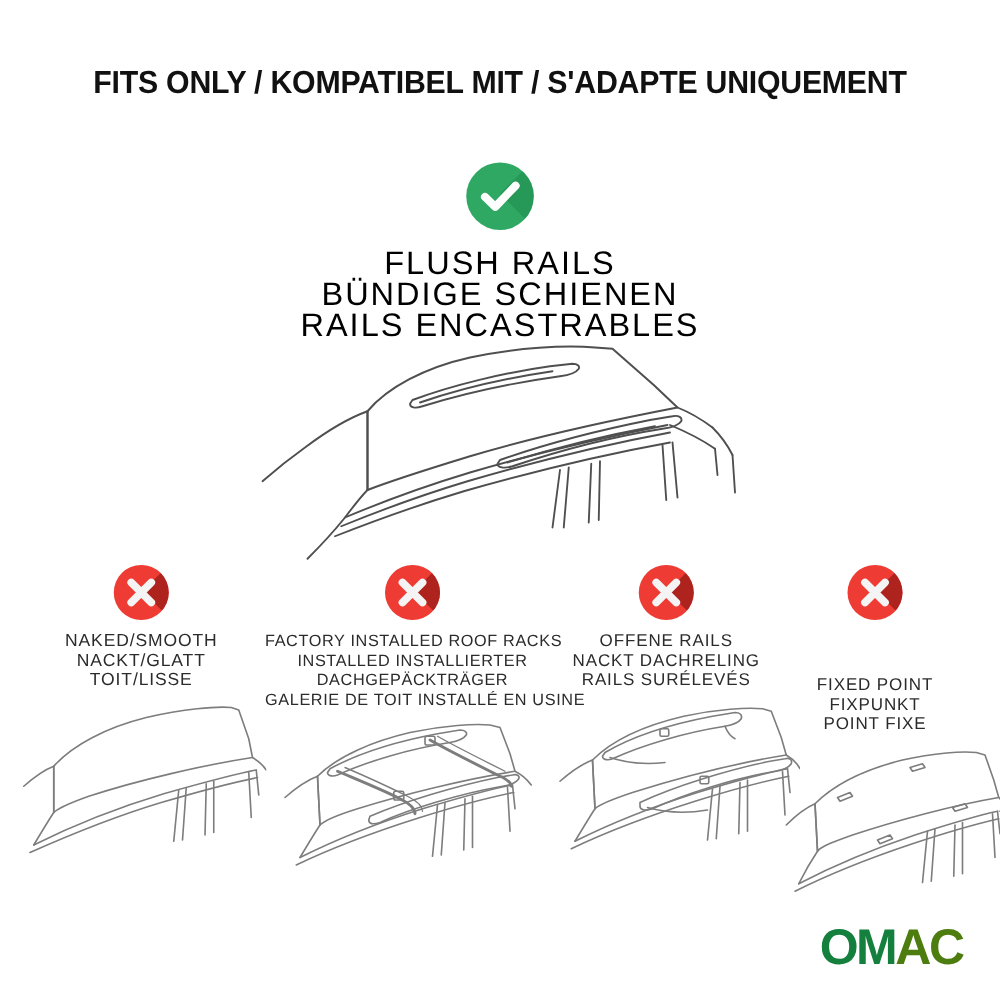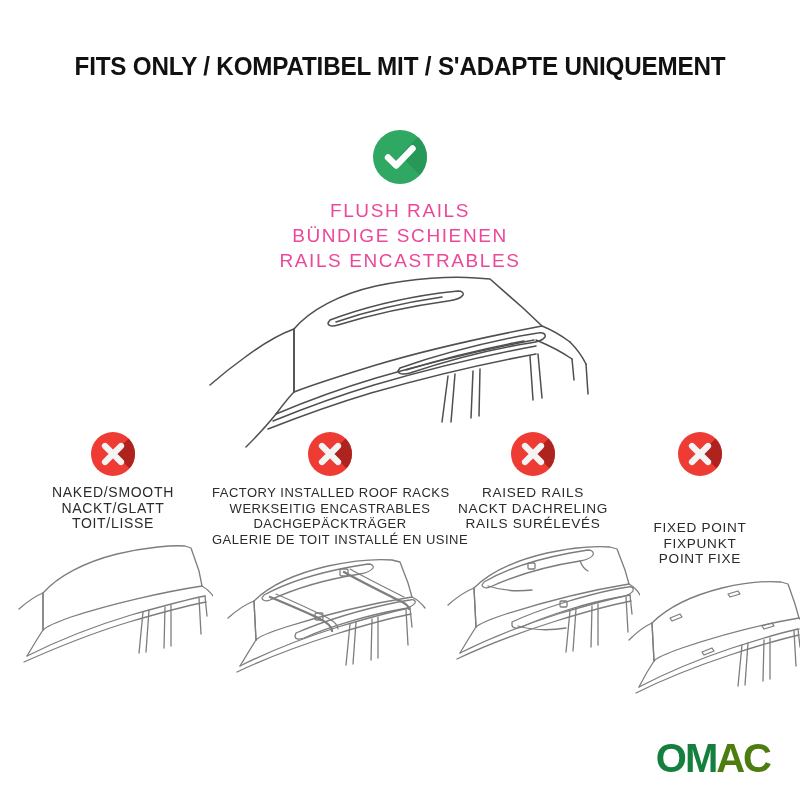--- a/index.html
+++ b/index.html
@@ -48,36 +48,36 @@
   }
   .badge-x .shade{
     position:absolute;left:52%;top:48%;width:62%;height:62%;
     background:#a3201b;opacity:.85;
     transform:rotate(-45deg);transform-origin:0 0;
   }
   .badge-x svg{position:absolute;inset:0;}
 
   .hero-caption{
     margin-top:14px;text-align:center;
-    color:#ec4899;
-    font-size:19px;
+    color:#000000;
+    font-size:26px;
     font-weight:normal;
     letter-spacing:1.6px;
     line-height:25px;
     white-space:nowrap;
   }
   .hero-caption div{display:block;}
 
   .hero-art{
     position:absolute;left:190px;top:142px;width:430px;height:180px;
   }
 
   
   .cols{
-    position:absolute;left:0;top:432px;width:800px;height:250px;
+    position:absolute;left:0;top:452px;width:800px;height:250px;
   }
   .col{position:absolute;top:0;}
   .col-0{left:13px;width:200px;}
   .col-1{left:212px;width:236px;}
   .col-2{left:440px;width:186px;}
   .col-3{left:624px;width:152px;}
 
   .col-caption{
     margin-top:9px;text-align:center;
     color:#2b2b2b;
@@ -215,21 +215,21 @@
       <div class="badge-x">
         <div class="disc">
           <div class="shade"></div>
         </div>
         <svg viewBox="0 0 44 44">
           <path d="M14 14 L30 30 M30 14 L14 30" fill="none" stroke="#f4f4f4" stroke-width="6.2" stroke-linecap="round"></path>
         </svg>
       </div>
       <div class="col-caption">
         <div>FACTORY INSTALLED ROOF RACKS</div>
-        <div>WERKSEITIG ENCASTRABLES</div>
+        <div>INSTALLED INSTALLIERTER</div>
         <div>DACHGEPÄCKTRÄGER</div>
         <div>GALERIE DE TOIT INSTALLÉ EN USINE</div>
       </div>
       <div class="col-art">
         <svg viewBox="0 0 220 130" width="220" height="130">
           <g fill="none" stroke="#7d7d7d" stroke-width="1.3" stroke-linecap="round" stroke-linejoin="round">
             <path d="M42 48 C58 32 86 20 116 13 C144 7 168 6 180 7
                      L188 9 L196 30 L200 44
                      C162 50 112 62 74 74 C58 79 48 83 44 87 Z"></path>
             <path d="M42 48 C34 51 24 58 16 65"></path>
@@ -269,21 +269,21 @@
     <div class="col col-2 c2">
       <div class="badge-x">
         <div class="disc">
           <div class="shade"></div>
         </div>
         <svg viewBox="0 0 44 44">
           <path d="M14 14 L30 30 M30 14 L14 30" fill="none" stroke="#f4f4f4" stroke-width="6.2" stroke-linecap="round"></path>
         </svg>
       </div>
       <div class="col-caption">
-        <div>RAISED RAILS</div>
+        <div>OFFENE RAILS</div>
         <div>NACKT DACHRELING</div>
         <div>RAILS SURÉLEVÉS</div>
       </div>
       <div class="col-art">
         <svg viewBox="0 0 200 130" width="200" height="130">
           <g fill="none" stroke="#7d7d7d" stroke-width="1.3" stroke-linecap="round" stroke-linejoin="round">
             <path d="M34 50 C50 34 77 22 107 15 C134 9 158 8 170 9
                      L177 11 L185 32 L189 46
                      C152 52 104 64 66 76 C51 81 40 85 36 89 Z"></path>
             <path d="M34 50 C26 53 16 60 8 67"></path>

